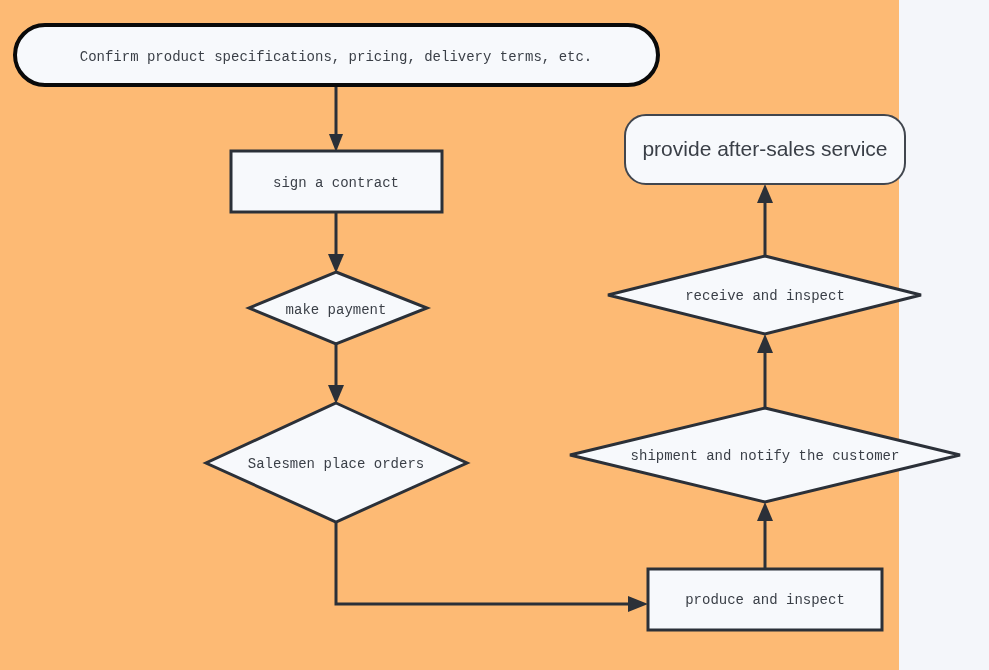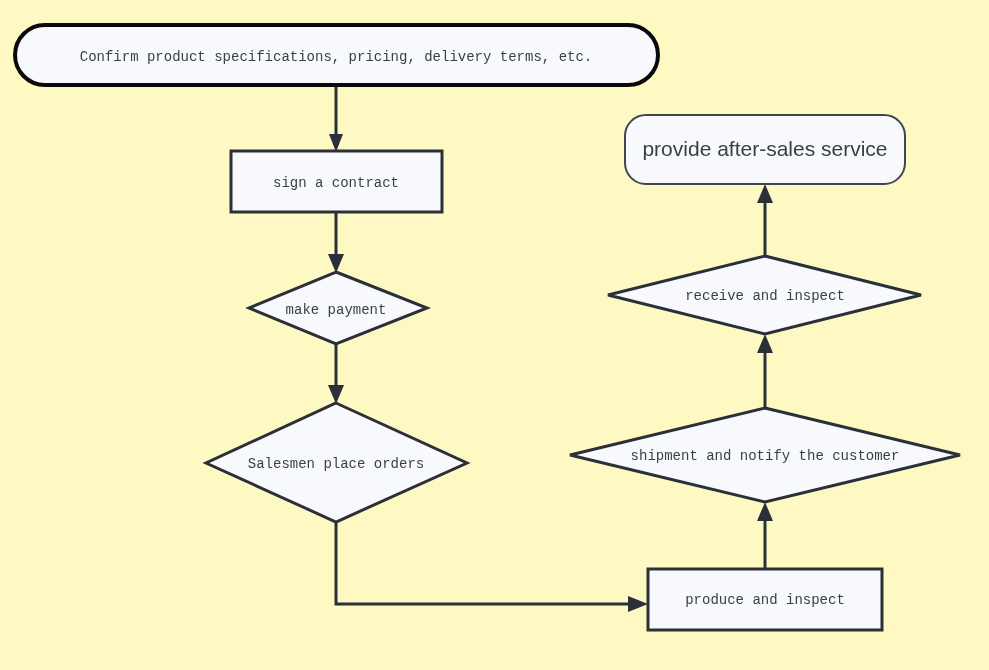--- a/index.html
+++ b/index.html
@@ -8,23 +8,23 @@
     background: #f4f6fa;
   }
   body {
     width: 989px;
     height: 670px;
     overflow: hidden;
     font-family: "Liberation Mono", monospace;
   }
   #flowchart-root {
     position: relative;
-    width: 989px;
+    width: 899px;
     height: 670px;
-    background: #fef9c3;
+    background: #fdba74;
   }
   svg#diagram {
     display: block;
     width: 989px;
     height: 670px;
   }
   .node-shape-thick {
     fill: #f7f9fc;
     stroke: #0a0a0a;
     stroke-width: 4;

